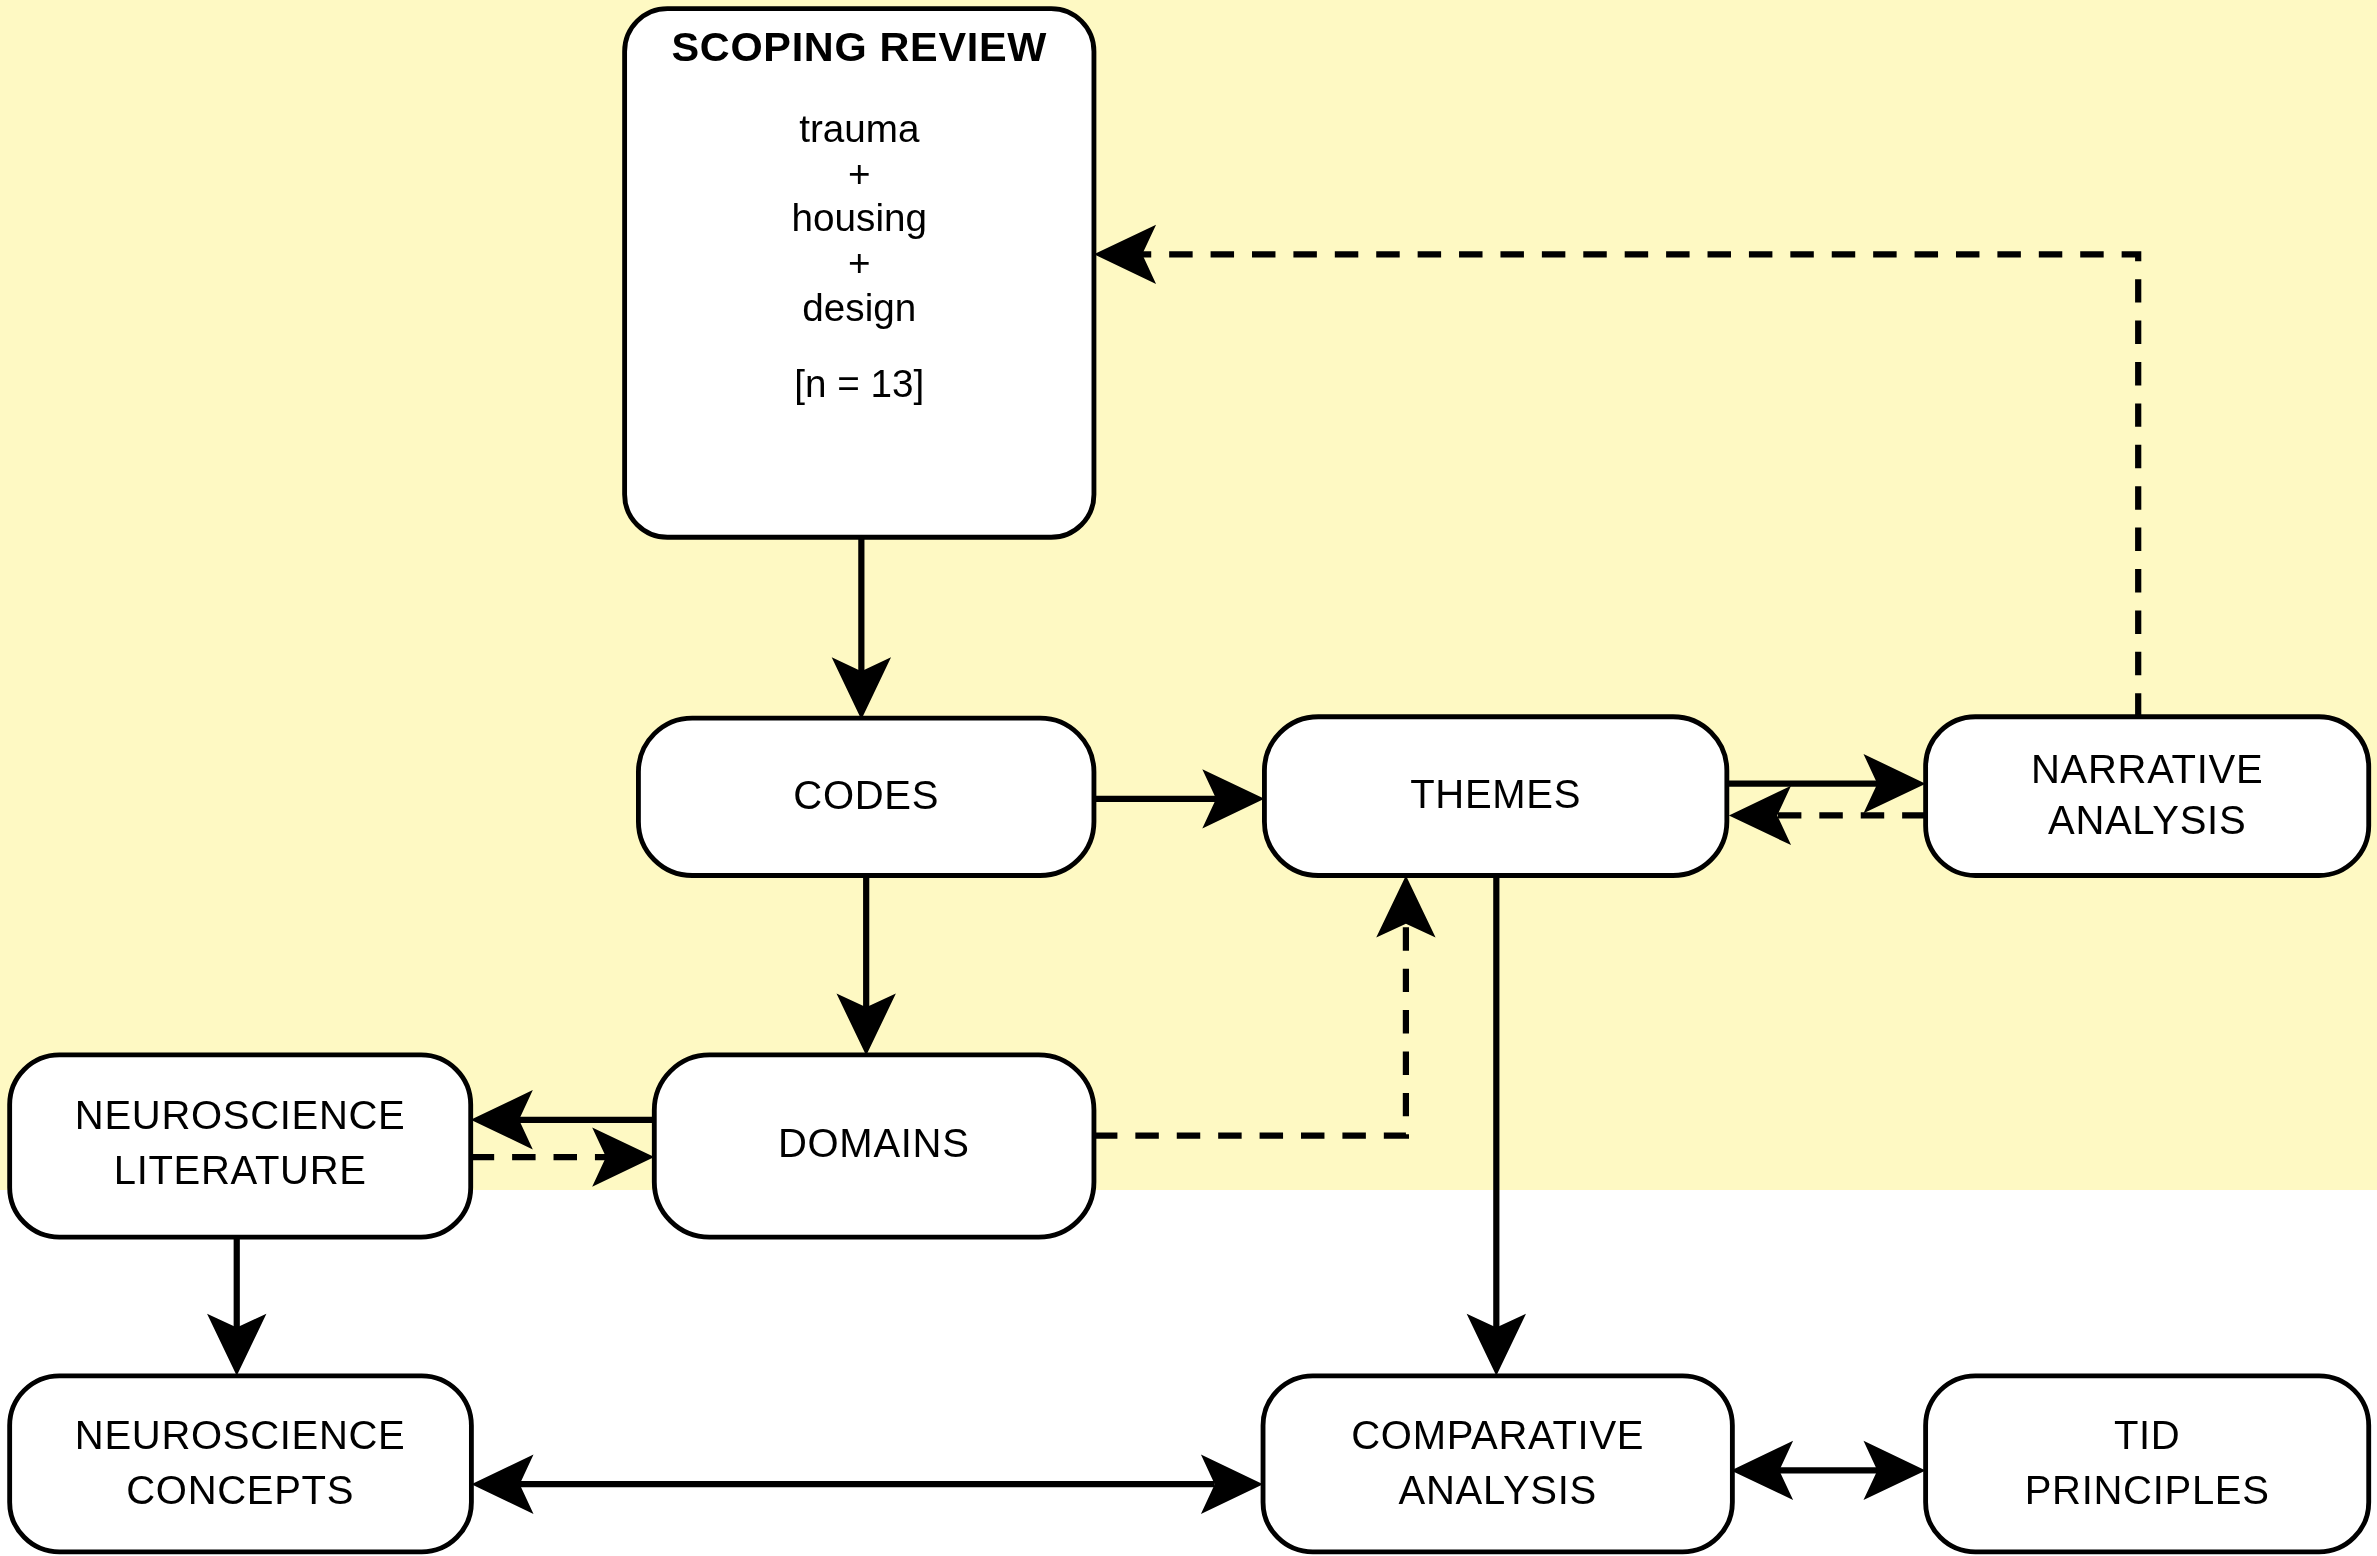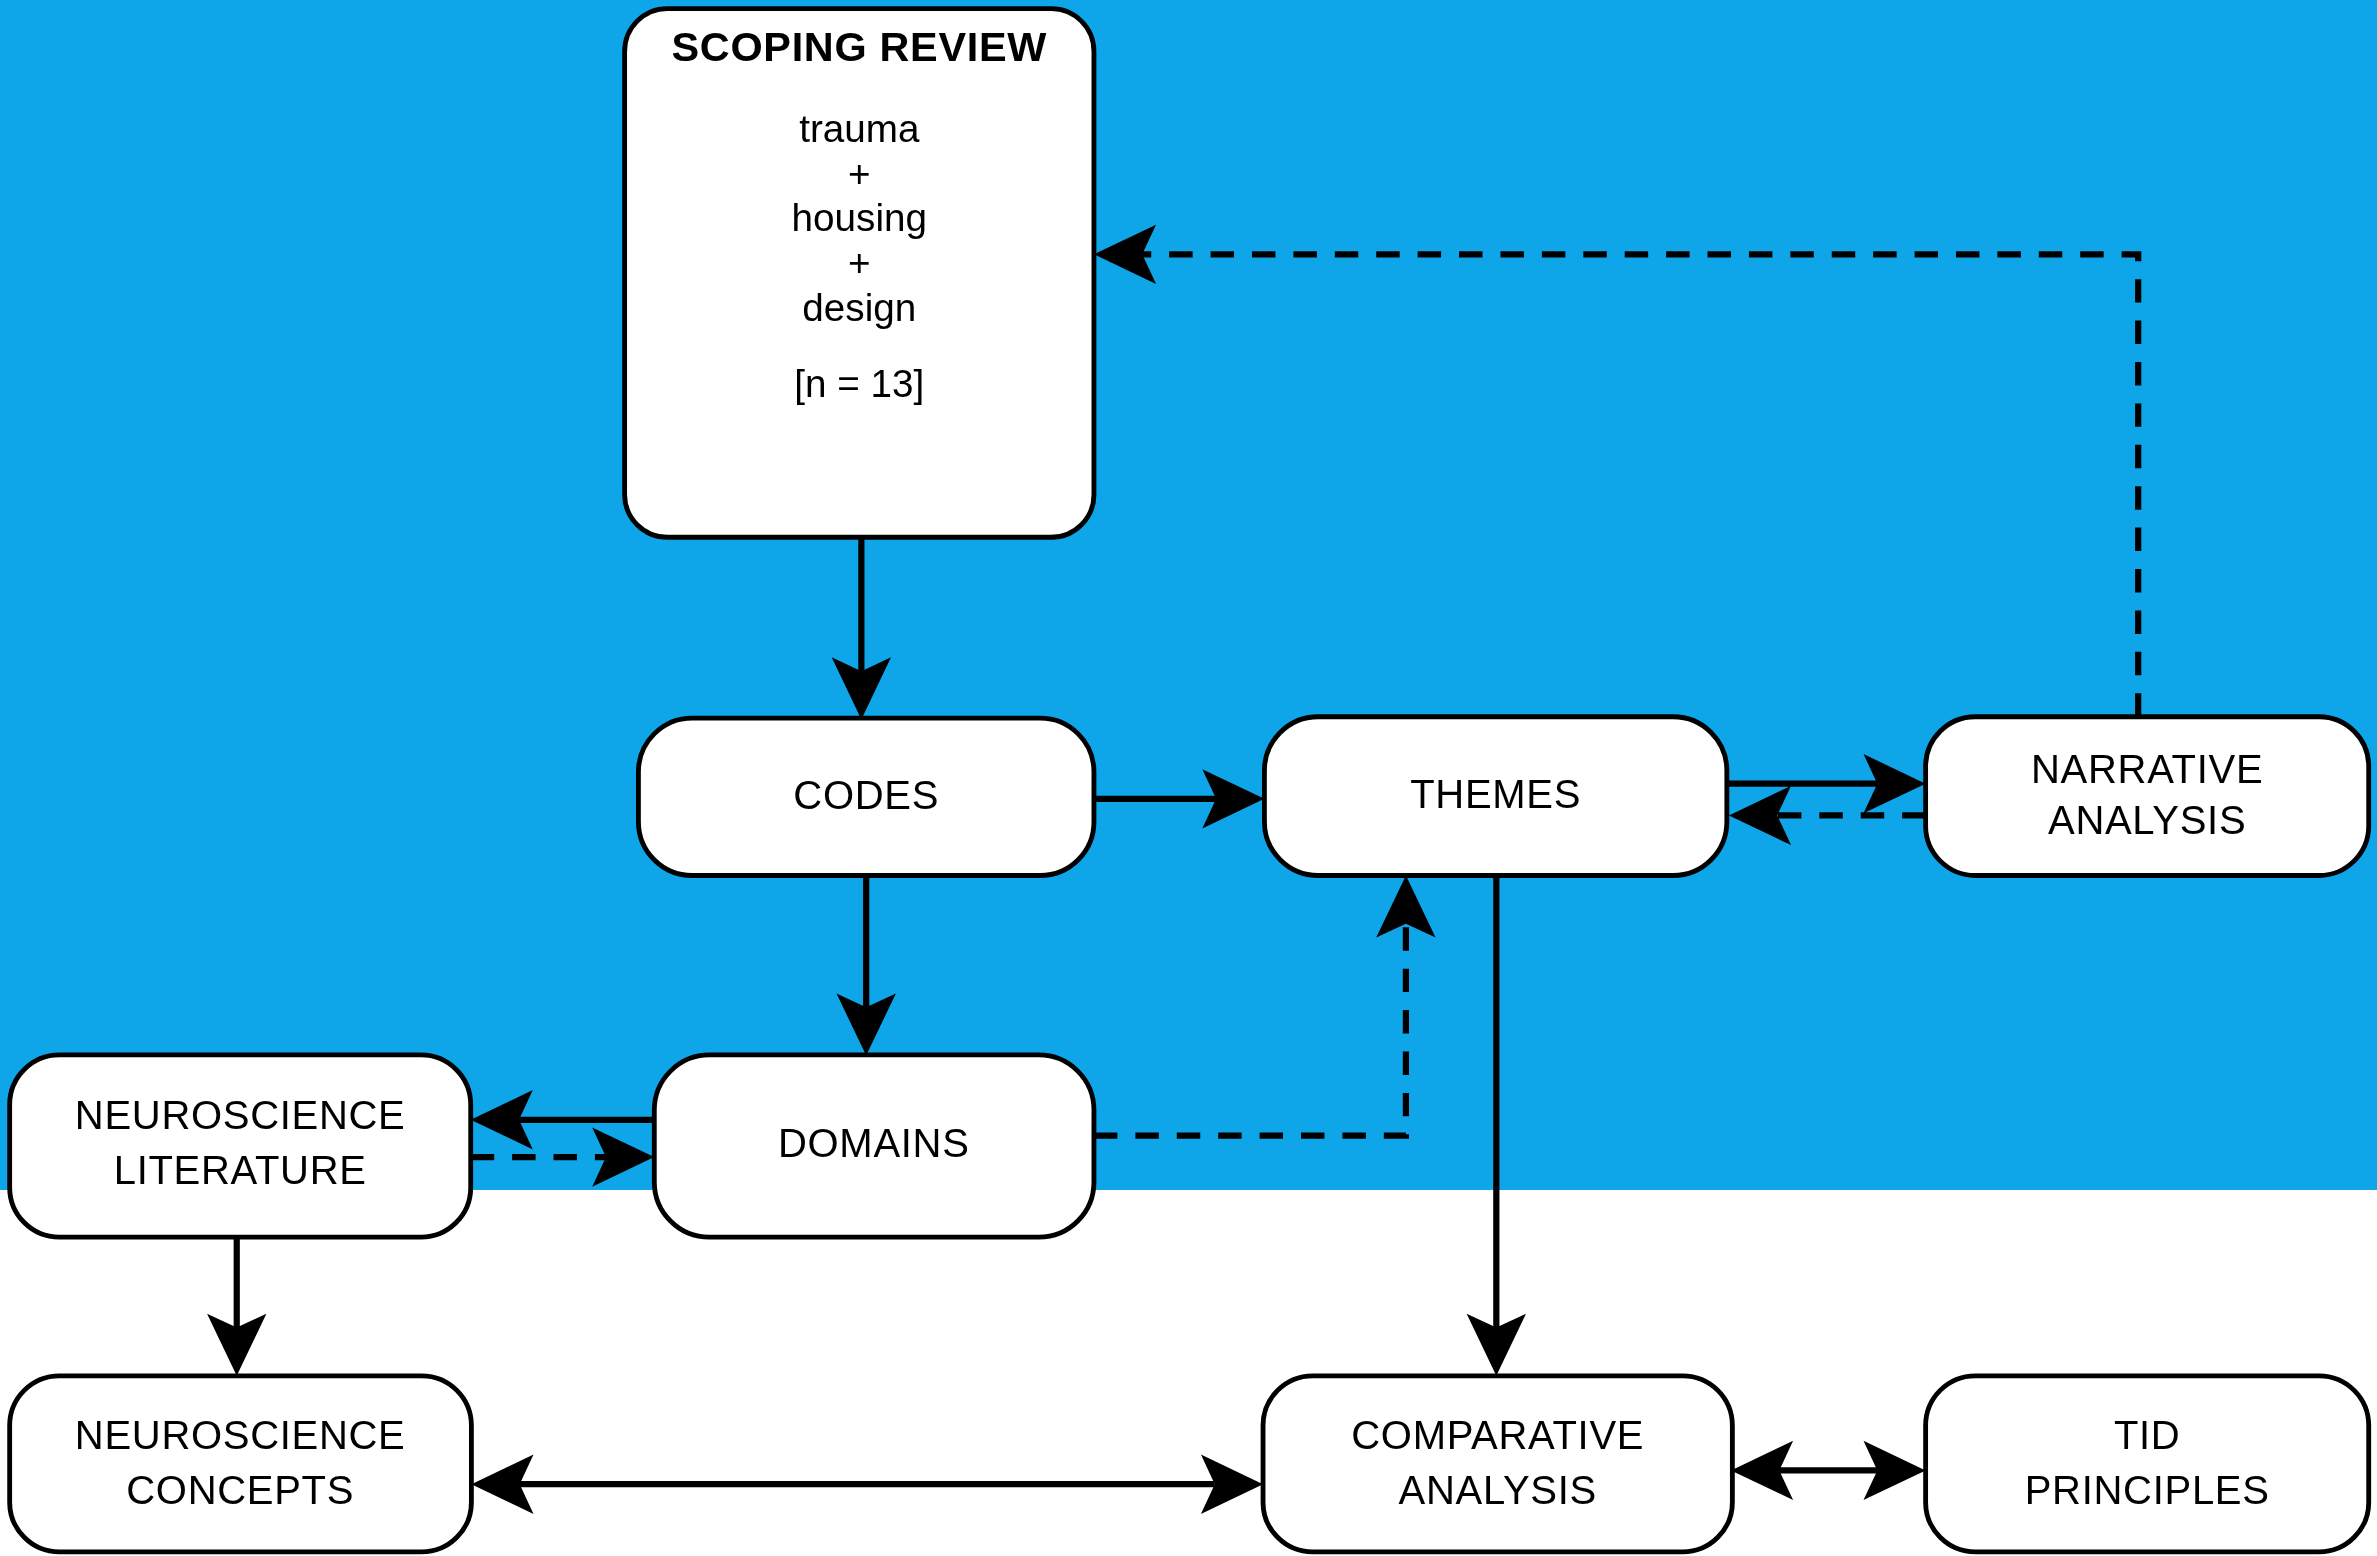--- a/index.html
+++ b/index.html
@@ -10,21 +10,21 @@
   body {
     width: 2377px;
     height: 1557px;
     font-family: "Liberation Sans", sans-serif;
     overflow: hidden;
   }
   #flowchart-root {
     position: relative;
     width: 2377px;
     height: 1190px;
-    background: #0ea5e9;
+    background: #fef9c3;
   }
   svg.diagram {
     display: block;
     width: 2377px;
     height: 1557px;
   }
   .node-shape {
     fill: #ffffff;
     stroke: #000000;
     stroke-width: 7;

